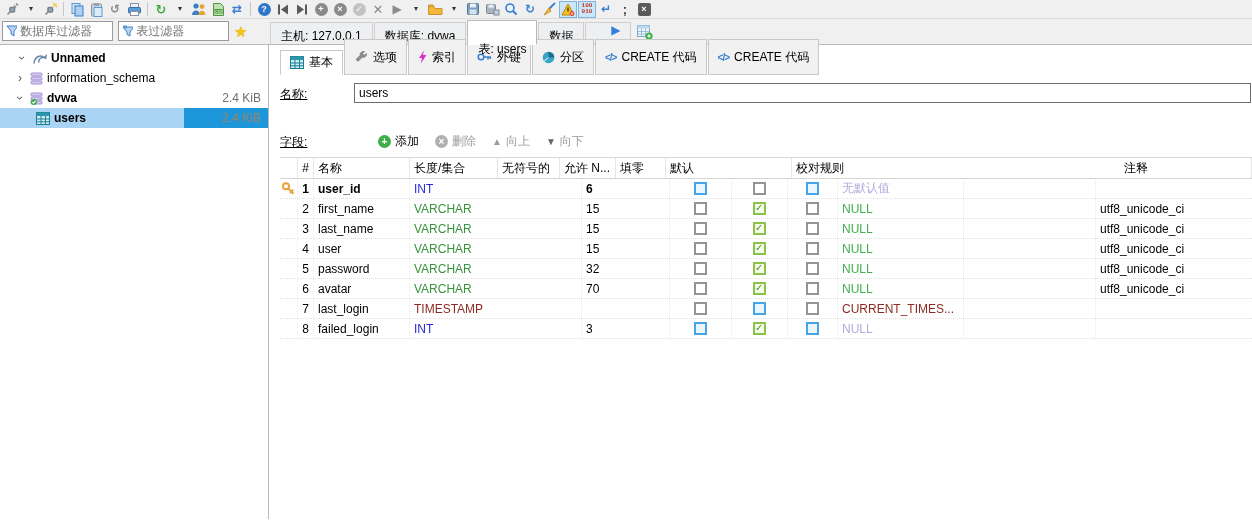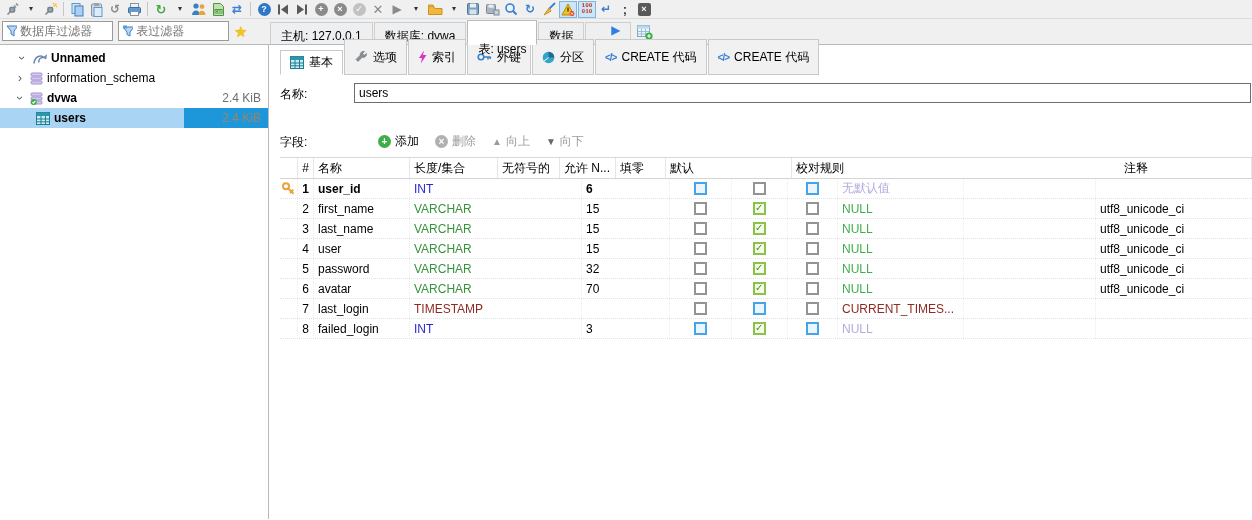--- a/index.html
+++ b/index.html
@@ -63,21 +63,21 @@
   
   .subtabs { display:flex; align-items:flex-end; height:30px; padding-top:4px; }
   .stab { height:36px; display:flex; align-items:center; gap:5px; padding:0 9px;
           background:#f1f1f1; border:1px solid #c9c9c9; font-size:12px; margin-right:1px;
           white-space:nowrap; }
   .stab.active { background:#fff; border-bottom-color:#fff; height:25px; }
   .code-glyph { color:#3a7fd0; font-weight:bold; font-size:10px; letter-spacing:-1px; }
 
   
   .form-row { display:flex; margin-top:8px; }
-  .flabel { width:74px; padding-top:3px; flex:none; }
+  .flabel { width:74px; padding-top:3px; flex:none;text-decoration:underline; }
   .name-input { flex:1; height:20px; border:1px solid #6e6e6e; font-size:12px; padding:1px 4px;
                 margin-right:1px; font-family:inherit; outline:none; }
   .comment-box { flex:1; height:72px; border:1px solid #9a9a9a; margin-right:1px; resize:none;
                  font-family:inherit; font-size:12px; outline:none; }
 
   
   .fields-row { display:flex; align-items:center; margin-top:28px; height:20px; }
   .fbtn { display:flex; align-items:center; gap:4px; margin-right:16px; cursor:default; }
   .fbtn.first { margin-left:24px; }
   .fbtn.disabled { color:#9c9c9c; }

